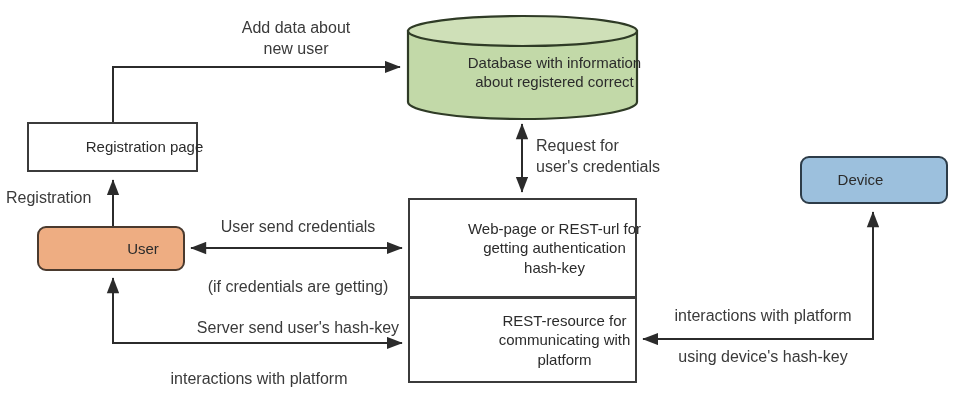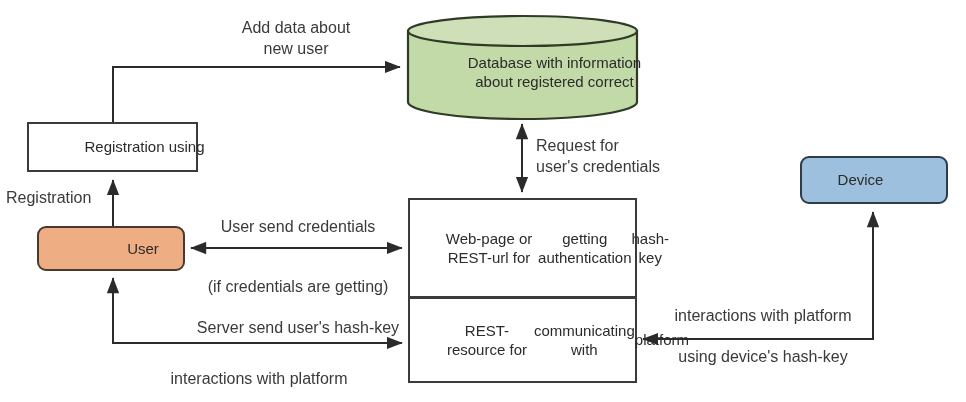--- a/index.html
+++ b/index.html
@@ -93,39 +93,39 @@
     <path d="M522,124 L522,192" fill="none" stroke="#2b2b2b" stroke-width="2" marker-start="url(#arrowStart)" marker-end="url(#arrowEnd)"></path>
 
     <path d="M191,248 L402,248" fill="none" stroke="#2b2b2b" stroke-width="2" marker-start="url(#arrowStart)" marker-end="url(#arrowEnd)"></path>
 
     <path d="M113,278 L113,343 L402,343" fill="none" stroke="#2b2b2b" stroke-width="2" marker-start="url(#arrowStart)" marker-end="url(#arrowEnd)"></path>
 
     <path d="M873,212 L873,339 L643,339" fill="none" stroke="#2b2b2b" stroke-width="2" marker-start="url(#arrowStart)" marker-end="url(#arrowEnd)"></path>
   </svg>
 
   <div class="box-rect rect-plain" style="left:27px; top:122px; width:171px; height:50px;"></div>
-  <div class="node-label" style="left:27px; top:122px; width:171px; height:50px;">Registration using</div>
+  <div class="node-label" style="left:27px; top:122px; width:171px; height:50px;">Registration page</div>
 
   <div class="box-rect rect-user" style="left:37px; top:226px; width:148px; height:45px;"></div>
   <div class="node-label" style="left:37px; top:226px; width:148px; height:45px;">User</div>
 
   <div class="node-label" style="left:408px; top:46px; width:229px; height:52px; flex-direction:column;">
     <span>Database with information</span>
     <span>about registered correct</span>
   </div>
 
   <div class="box-rect rect-plain" style="left:408px; top:198px; width:229px; height:100px;"></div>
-  <div class="node-label" style="left:408px; top:198px; width:229px; height:100px; flex-direction:row;">
+  <div class="node-label" style="left:408px; top:198px; width:229px; height:100px; flex-direction:column;">
     <span>Web-page or REST-url for</span>
     <span>getting authentication</span>
     <span>hash-key</span>
   </div>
 
   <div class="box-rect rect-plain" style="left:408px; top:297px; width:229px; height:86px;"></div>
-  <div class="node-label" style="left:408px; top:297px; width:249px; height:86px; flex-direction:row;">
+  <div class="node-label" style="left:408px; top:297px; width:249px; height:86px; flex-direction:column;">
     <span>REST-resource for</span>
     <span>communicating with</span>
     <span>platform</span>
   </div>
 
   <div class="box-rect rect-device" style="left:800px; top:156px; width:148px; height:48px;"></div>
   <div class="node-label" style="left:768px; top:156px; width:121px; height:48px;">Device</div>
 
   <div class="edge-label" style="left:168px; top:18px; width:256px;">Add data about
 new user</div>

